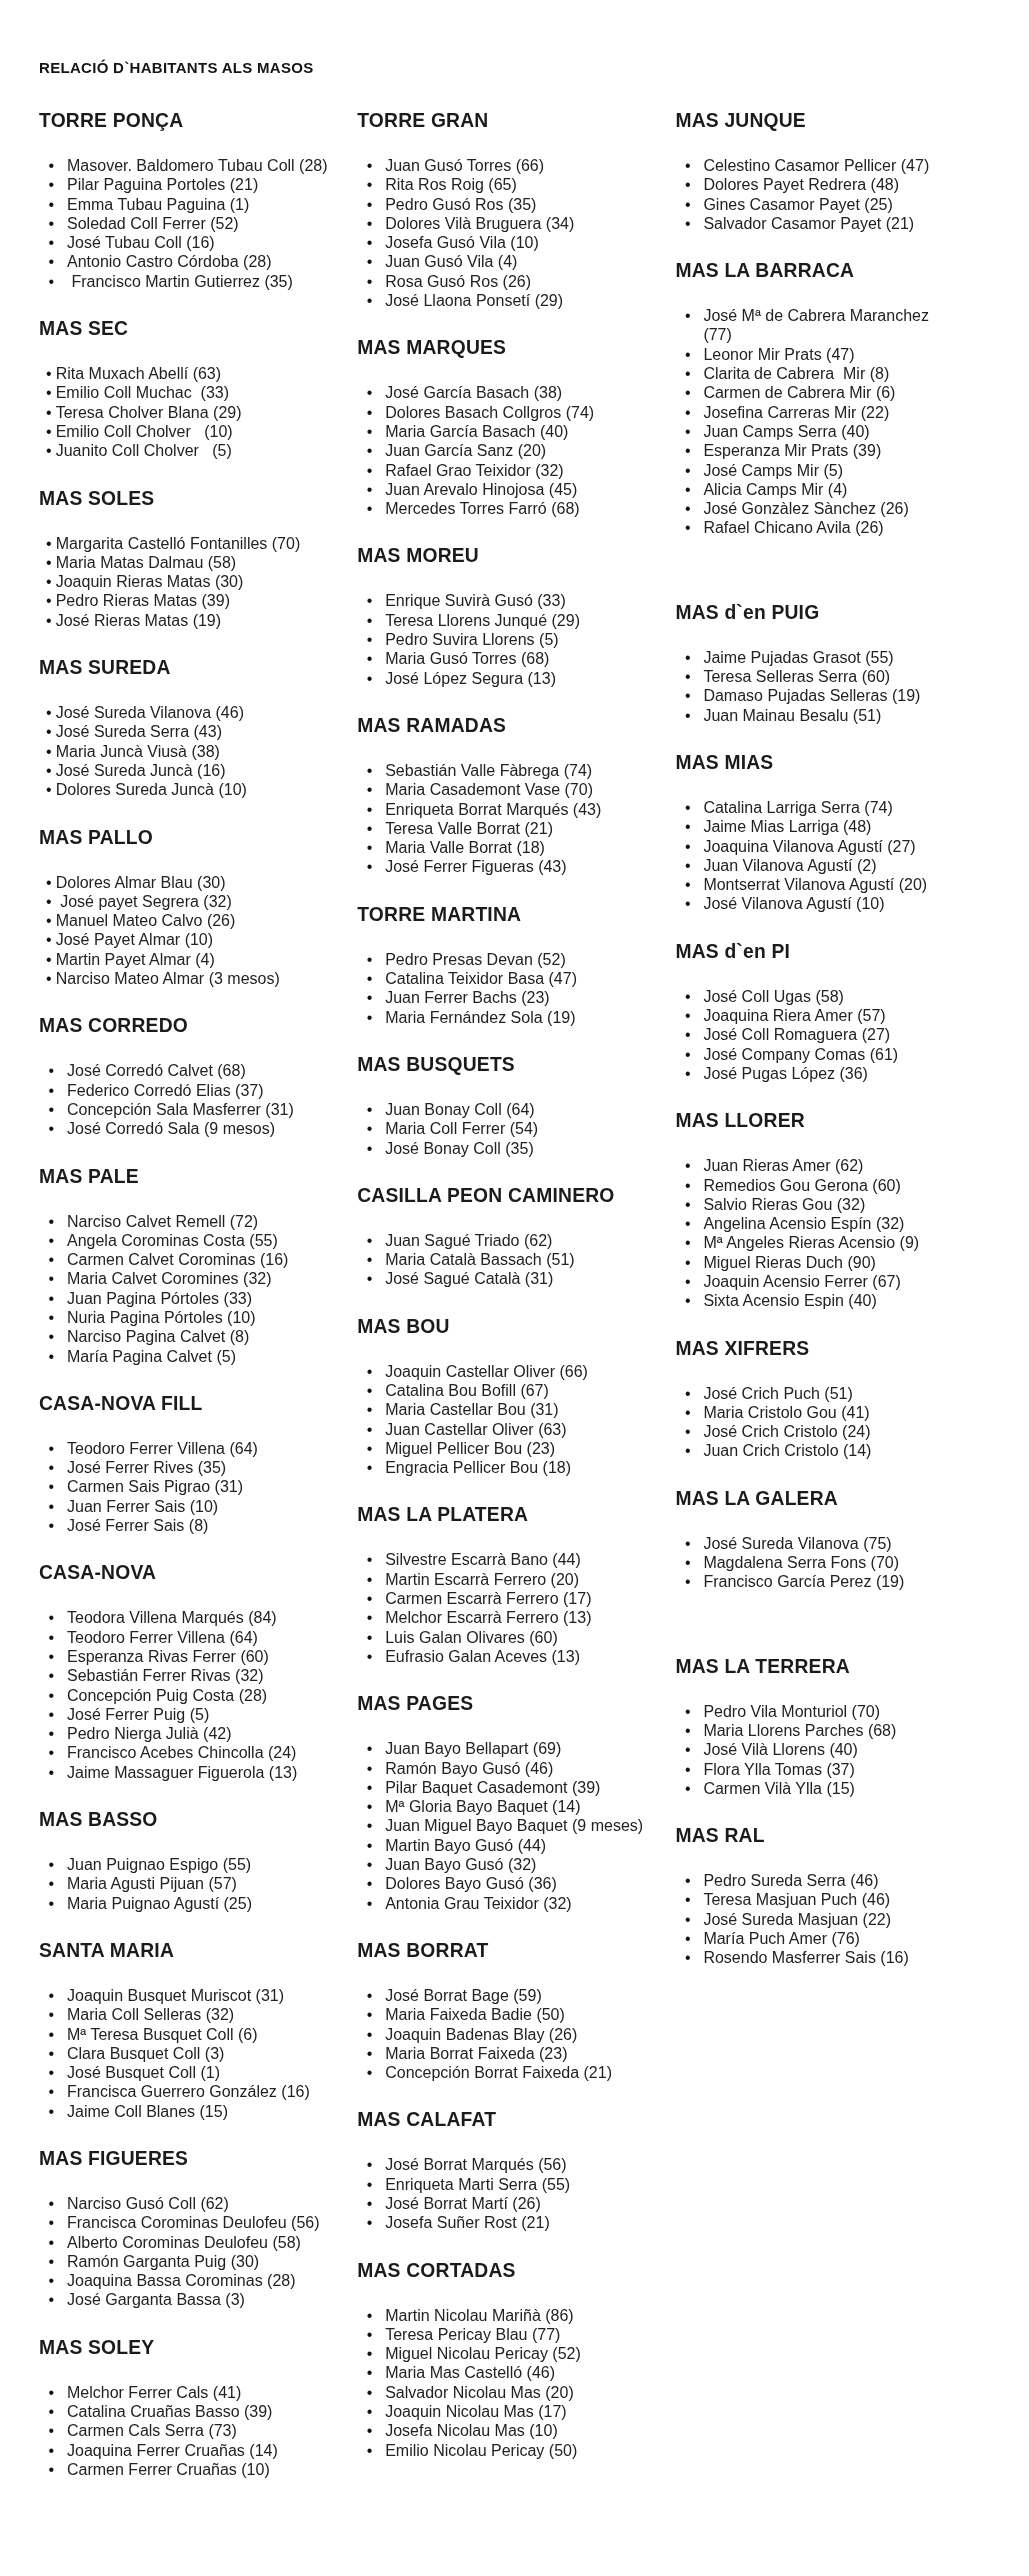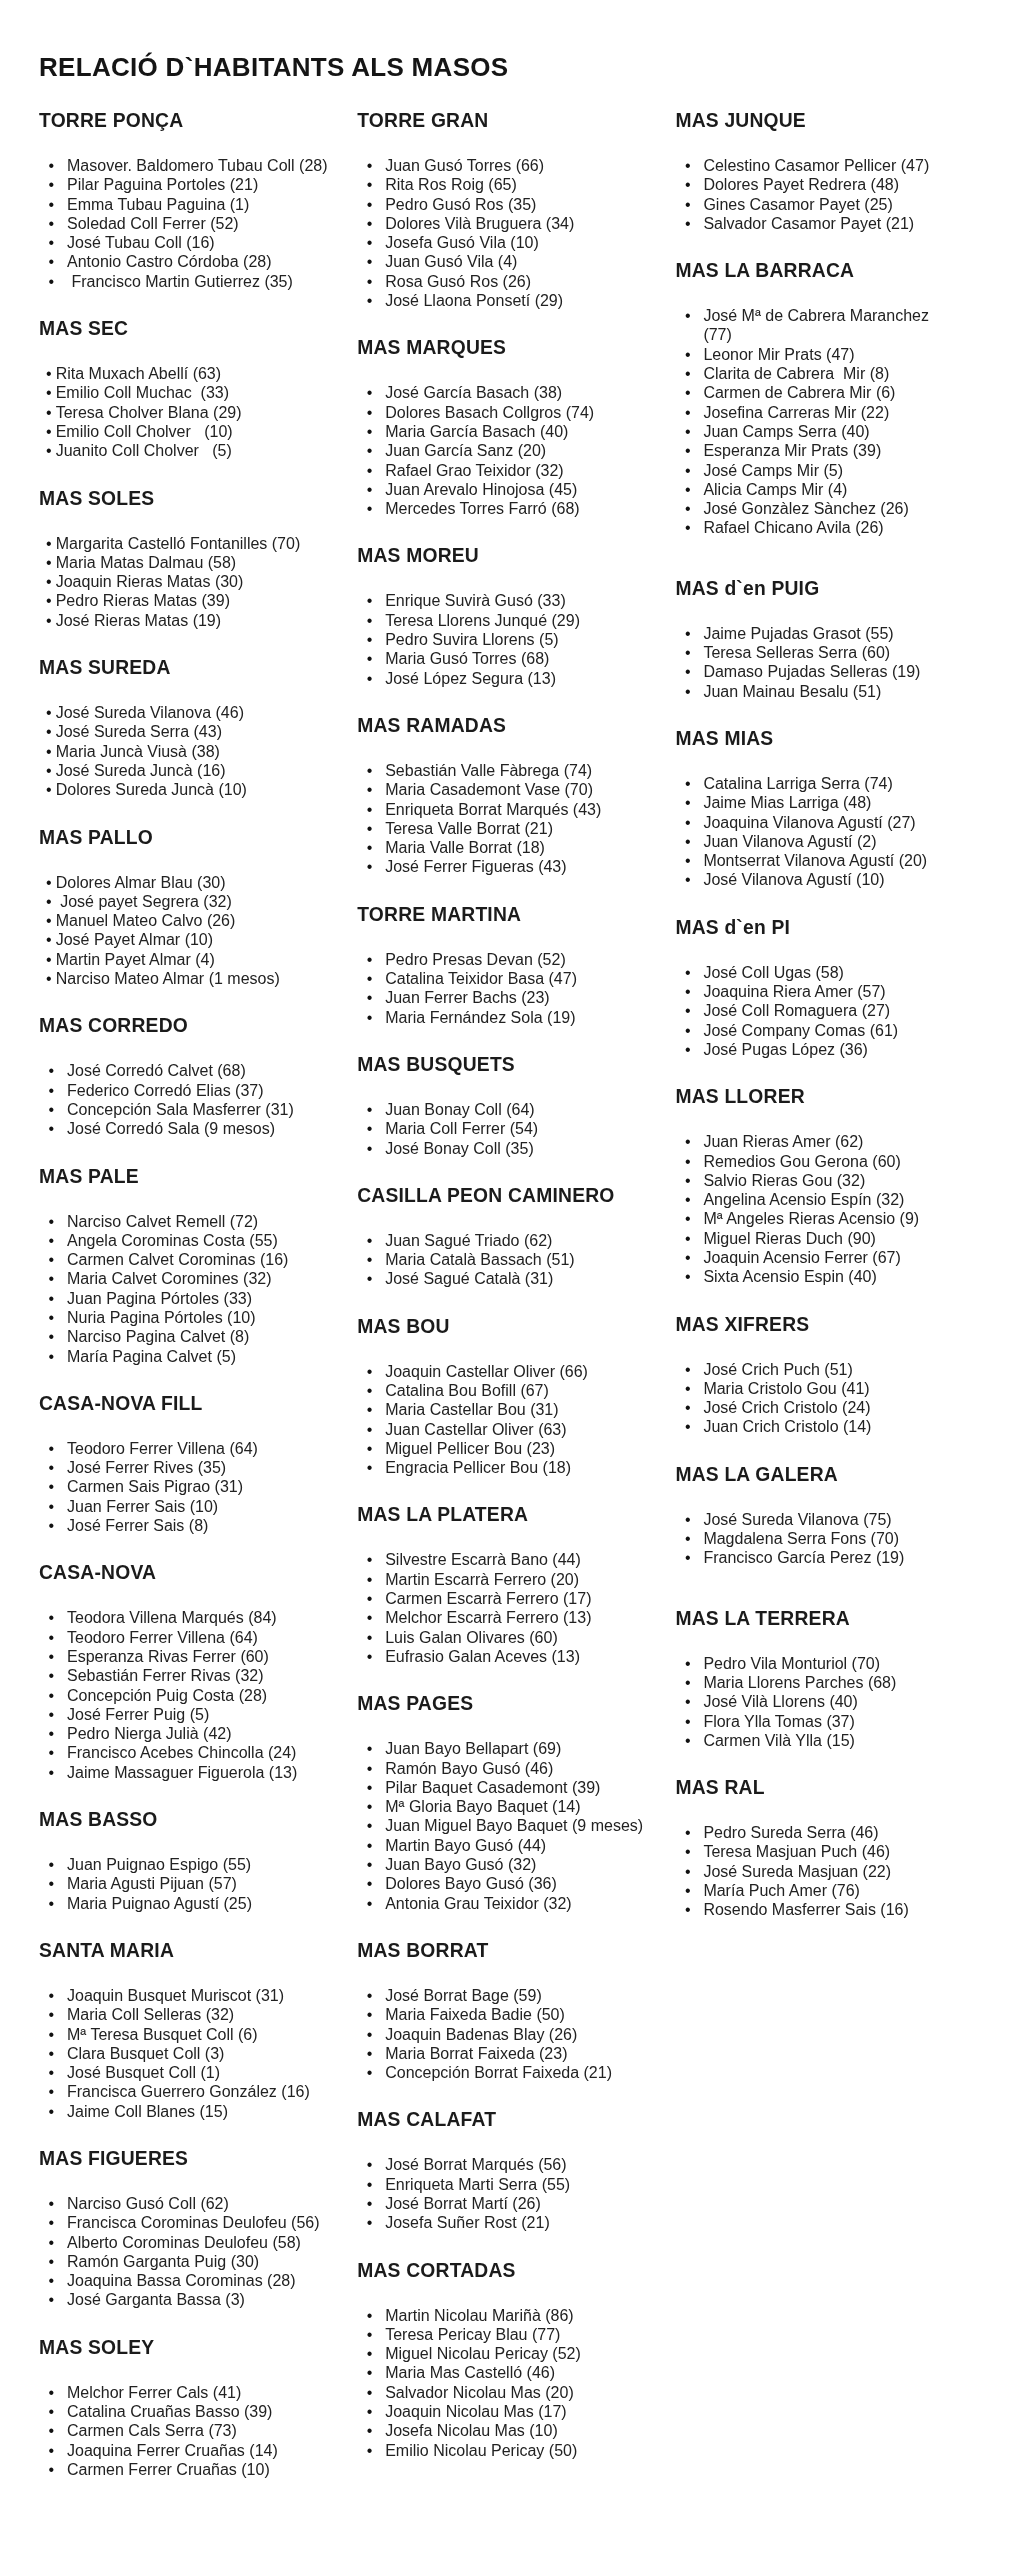--- a/index.html
+++ b/index.html
@@ -4,30 +4,30 @@
 <style>
   html, body { margin: 0; padding: 0; background: #ffffff; }
   body {
     width: 1029px; height: 2576px;
     font-family: "Liberation Sans", sans-serif;
     color: #1d1d1f;
   }
   .page { position: relative; width: 1029px; height: 2576px; overflow: hidden; background: #fff; }
   h1.title {
     position: absolute; left: 39px; top: 54px; margin: 0;
-    font-size: 26px; line-height: 27px; font-weight: 700;
+    font-size: 15px; line-height: 27px; font-weight: 700;
     letter-spacing: 0.3px; color: #151515; white-space: pre;
   }
   .columns { position: absolute; left: 0; top: 109px; width: 961px; display: flex; }
   .col  { box-sizing: border-box; }
   .col1 { margin-left: 39px; width: 342px; }
   .col2 { width: 342px; }
   .col3 { width: 307px; }
   section.section { margin: 0; }
-  section.section.spaced { margin-top: 39px; }
+  section.section.spaced { margin-top: 63px; }
   section.section h2 {
     font-size: 19.3px; line-height: 23px; font-weight: 700;
     margin: 26px 0 24px 0; color: #1b1b1b; letter-spacing: 0.2px; white-space: pre;
   }
   .col section.section:first-child h2 { margin-top: 0; }
   ul.inhabitants { list-style: none; margin: 0; padding: 0; }
   ul.inhabitants li {
     position: relative; font-size: 16px; line-height: 19.3px;
     color: #222; white-space: pre-wrap;
   }
@@ -87,21 +87,21 @@
           </ul>
         </section>
         <section class="section">
           <h2>MAS PALLO</h2>
           <ul class="inhabitants tight">
             <li><span class="bullet">•</span><span>Dolores Almar Blau (30)</span></li>
             <li><span class="bullet">•</span><span> José payet Segrera (32)</span></li>
             <li><span class="bullet">•</span><span>Manuel Mateo Calvo (26)</span></li>
             <li><span class="bullet">•</span><span>José Payet Almar (10)</span></li>
             <li><span class="bullet">•</span><span>Martin Payet Almar (4)</span></li>
-            <li><span class="bullet">•</span><span>Narciso Mateo Almar (1 mesos)</span></li>
+            <li><span class="bullet">•</span><span>Narciso Mateo Almar (3 mesos)</span></li>
           </ul>
         </section>
         <section class="section">
           <h2>MAS CORREDO</h2>
           <ul class="inhabitants normal">
             <li><span class="bullet">•</span><span>José Corredó Calvet (68)</span></li>
             <li><span class="bullet">•</span><span>Federico Corredó Elias (37)</span></li>
             <li><span class="bullet">•</span><span>Concepción Sala Masferrer (31)</span></li>
             <li><span class="bullet">•</span><span>José Corredó Sala (9 mesos)</span></li>
           </ul>

